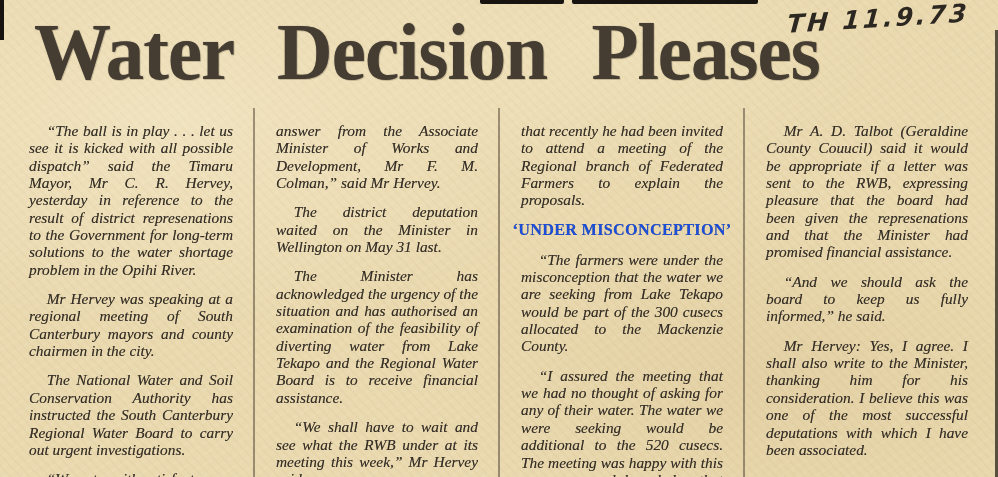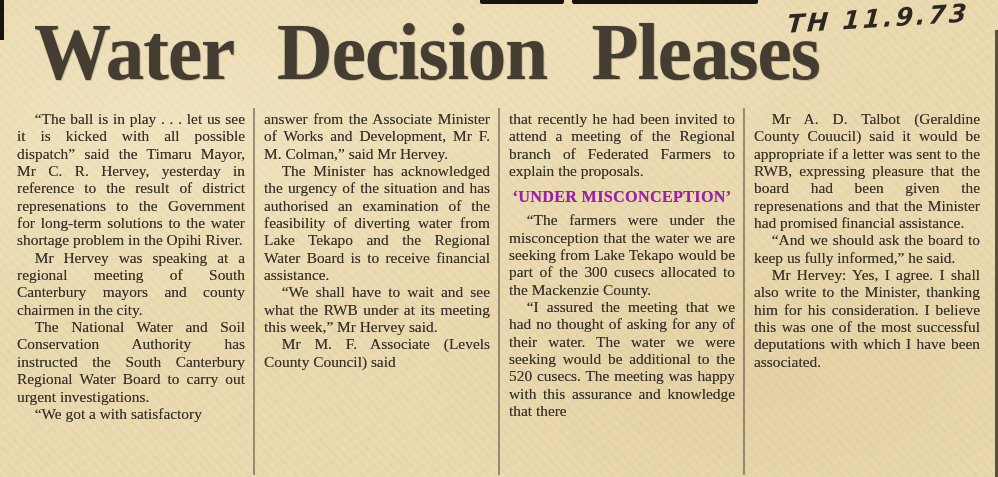--- a/index.html
+++ b/index.html
@@ -39,25 +39,25 @@
     position:absolute;top:108px;left:8px;right:10px;bottom:2px;
     display:grid;grid-template-columns:repeat(4,1fr);column-gap:0;
   }
   .col{
     padding:2px 8px 0 9px;
     font-size:15.4px;line-height:17.35px;color:#352f27;
     text-align:justify;
     text-shadow:0 0 0.5px rgba(53,47,39,0.55);
   }
   .col + .col{border-left:2px solid rgba(86,74,58,0.55);}
-  .col p{margin:0;text-indent:1.15em;}
+  .col p{margin:12px;text-indent:1.15em;font-style:italic;}
   .col p.noindent{text-indent:0;}
   .col h2{
     margin:9px 0 5px 0;font-size:16.2px;line-height:18px;
-    font-weight:bold;text-align:center;text-indent:0;color:#a21caf;
+    font-weight:bold;text-align:center;text-indent:0;color:#1d4ed8;
     letter-spacing:0.3px;
   }
 
   
   .artifact{position:absolute;background:#17140f;}
   .art-top-1{top:0;left:480px;width:84px;height:4px;border-radius:0 0 2px 2px;}
   .art-top-2{top:0;left:572px;width:186px;height:4px;border-radius:0 0 2px 2px;}
   .art-left{top:0;left:0;width:4px;height:40px;}
   .art-right{top:30px;right:0;width:3px;height:447px;background:rgba(40,34,26,0.75);}
 </style>
@@ -72,20 +72,21 @@
 
   <div class="columns" id="columns">
       <div class="col">
         <p>“The ball is in play . . . let us see it is kicked with all possible dispatch” said the Timaru Mayor, Mr C. R. Hervey, yesterday in reference to the result of district represenations to the Government for long-term solutions to the water shortage problem in the Opihi River.</p>
         <p>Mr Hervey was speaking at a regional meeting of South Canterbury mayors and county chairmen in the city.</p>
         <p>The National Water and Soil Conservation Authority has instructed the South Canterbury Regional Water Board to carry out urgent investigations.</p>
         <p>“We got a with satisfactory</p>
       </div>
       <div class="col">
         <p class="noindent">answer from the Associate Minister of Works and Development, Mr F. M. Colman,” said Mr Hervey.</p>
+        <p>The district deputation waited on the Minister in Wellington on May 31 last.</p>
         <p>The Minister has acknowledged the urgency of the situation and has authorised an examination of the feasibility of diverting water from Lake Tekapo and the Regional Water Board is to receive financial assistance.</p>
         <p>“We shall have to wait and see what the RWB under at its meeting this week,” Mr Hervey said.</p>
         <p>Mr M. F. Associate (Levels County Council) said</p>
       </div>
       <div class="col">
         <p class="noindent">that recently he had been invited to attend a meeting of the Regional branch of Federated Farmers to explain the proposals.</p>
         <h2>‘UNDER MISCONCEPTION’</h2>
         <p>“The farmers were under the misconception that the water we are seeking from Lake Tekapo would be part of the 300 cusecs allocated to the Mackenzie County.</p>
         <p>“I assured the meeting that we had no thought of asking for any of their water. The water we were seeking would be additional to the 520 cusecs. The meeting was happy with this assurance and knowledge that there</p>
       </div>

